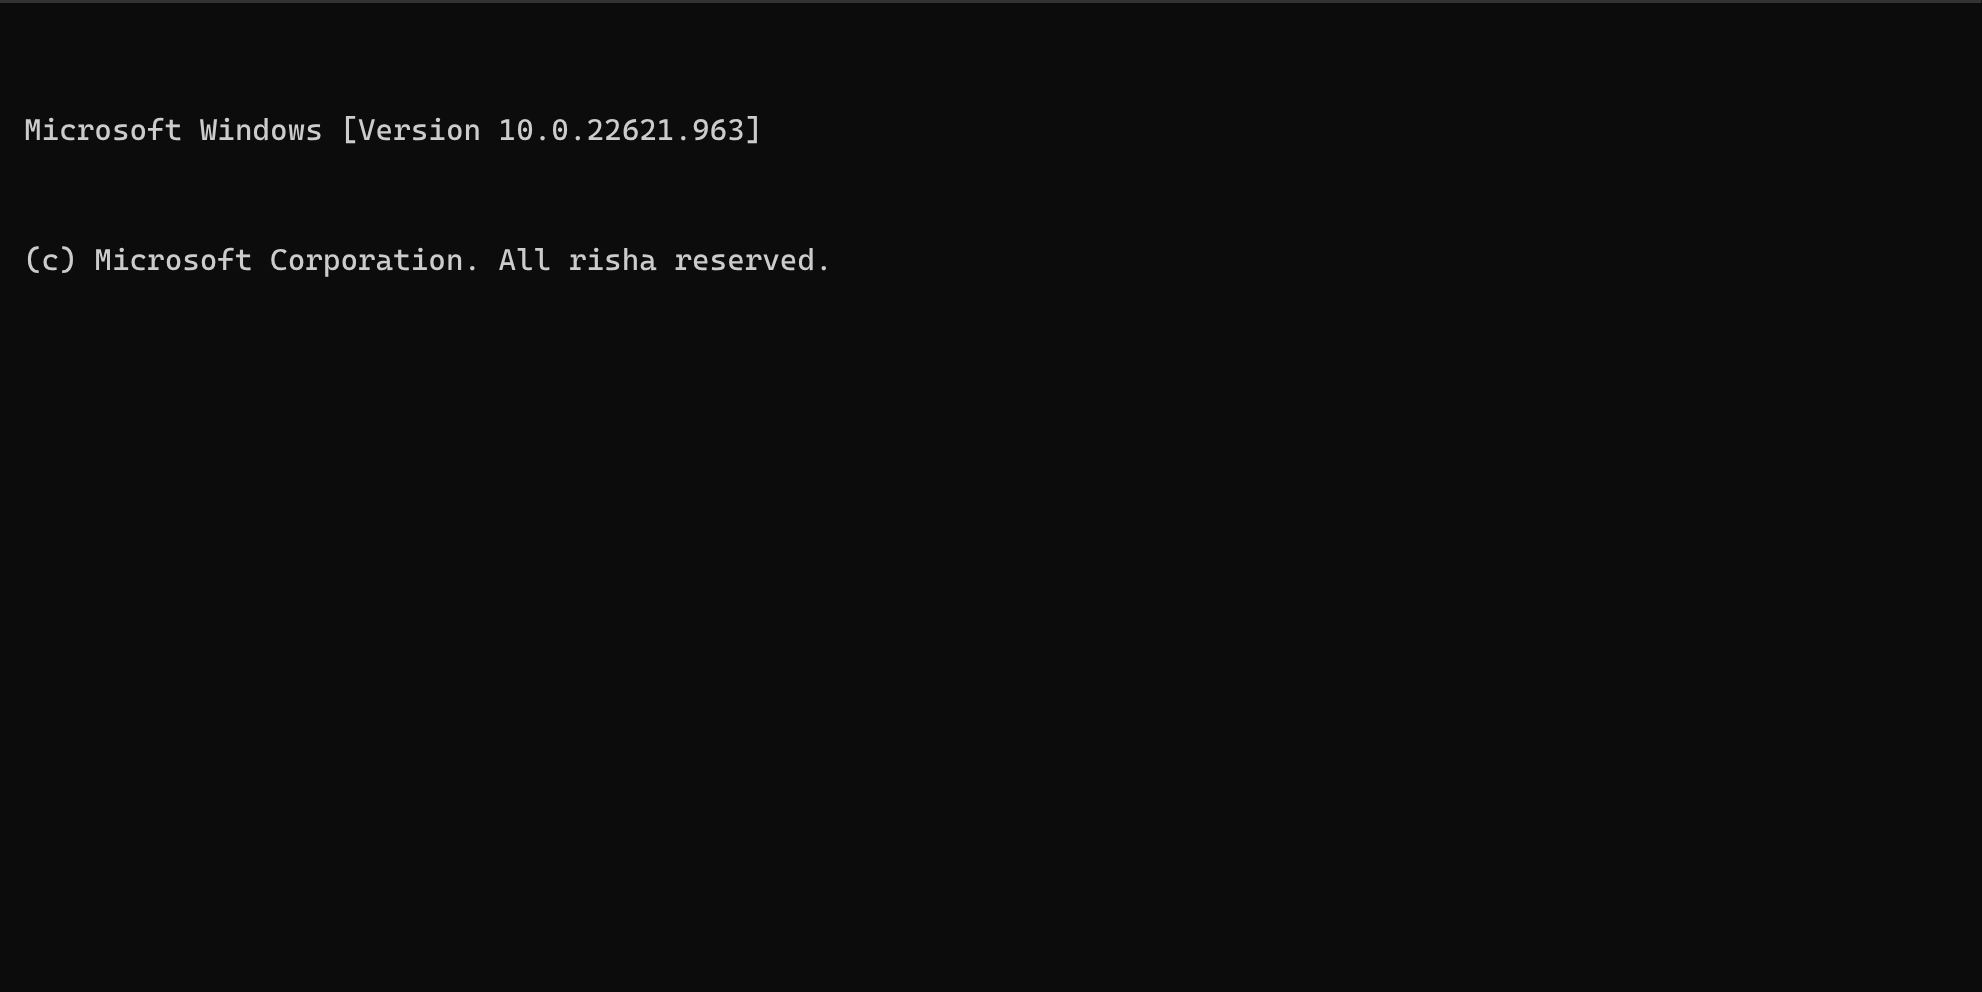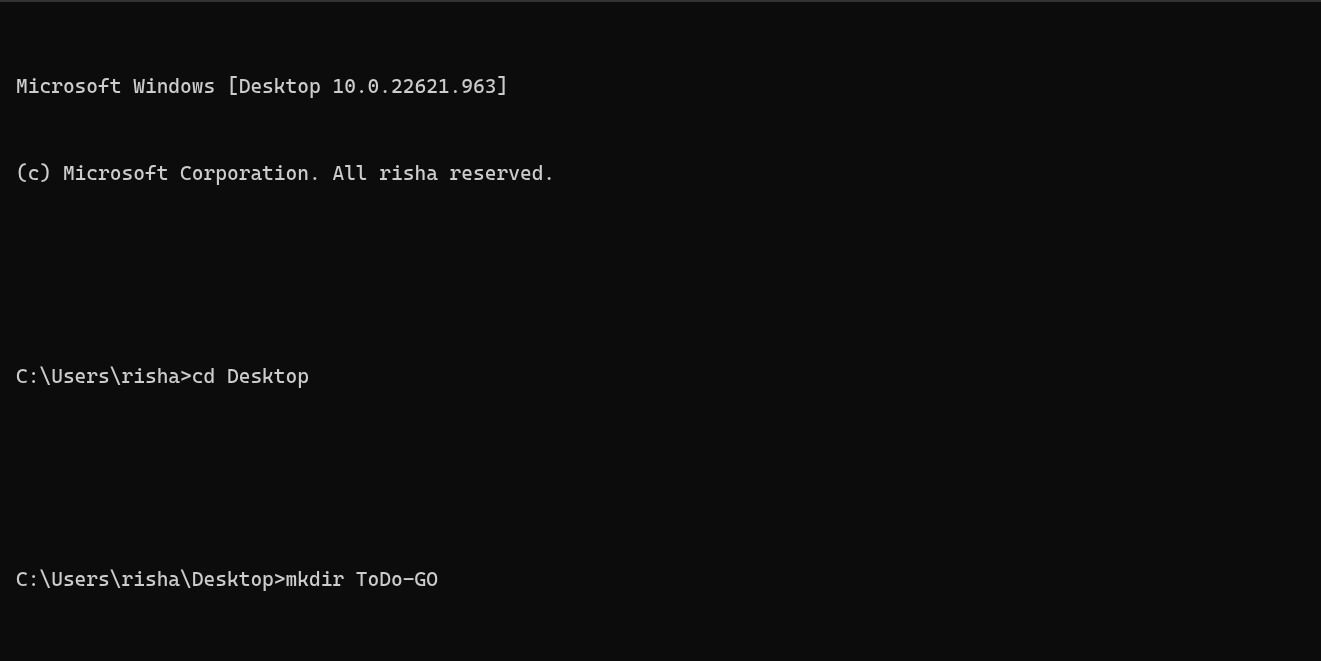--- a/index.html
+++ b/index.html
@@ -27,28 +27,26 @@
     }
     .blank {
       display: block;
       height: 1.45em;
     }
   </style>
 </head>
 <body>
 
 <div class="terminal">
-  <span class="line">Microsoft Windows [Desktop 10.0.22621.963]</span>
+  <span class="line">Microsoft Windows [Version 10.0.22621.963]</span>
   <span class="line">(c) Microsoft Corporation. All risha reserved.</span>
   <span class="blank"></span>
 
-  <span class="line"><span>C:\Users\risha&gt;</span><span>cd Desktop</span></span>
   <span class="blank"></span>
 
-  <span class="line"><span>C:\Users\risha\Desktop&gt;</span><span>mkdir ToDo-GO</span></span>
   <span class="blank"></span>
 
   
   
 
   
   
   
 
   

